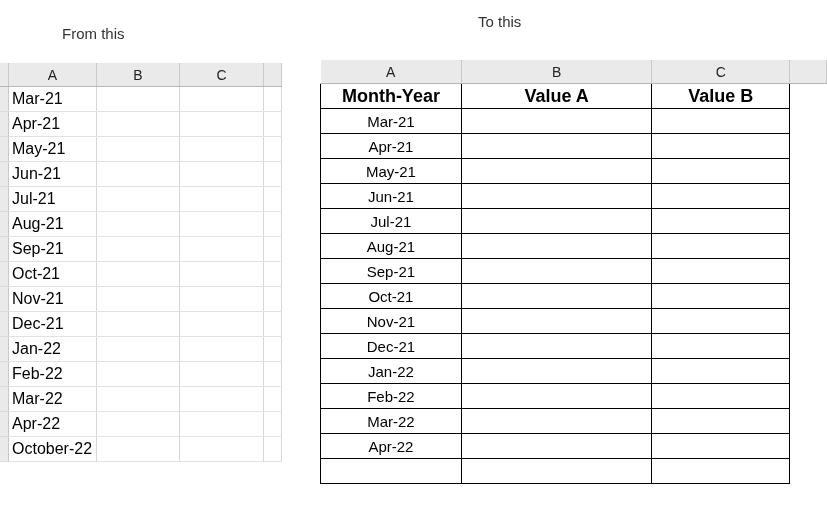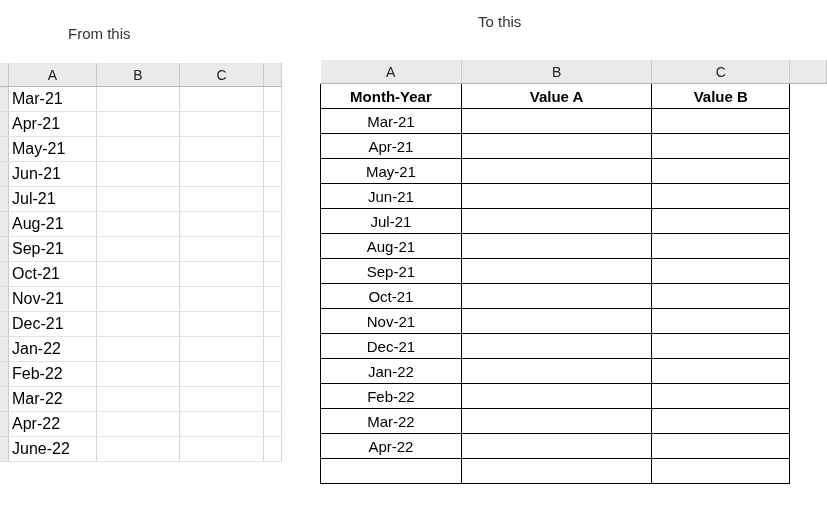--- a/index.html
+++ b/index.html
@@ -15,21 +15,21 @@
     color: #000000;
     overflow: hidden;
   }
 
   .caption {
     position: absolute;
     font-size: 15px;
     color: #333333;
     white-space: nowrap;
   }
-  #caption-from { left: 68px; top: 25px; }
+  #caption-from { left: 62px; top: 25px; }
   #caption-to   { left: 478px; top: 13px; }
 
   
   .sheet {
     position: absolute;
     border-collapse: collapse;
     table-layout: fixed;
   }
   .sheet td, .sheet th {
     padding: 0;
@@ -90,21 +90,21 @@
   #sheet-to td.cell {
     height: 24px;
     font-size: 15px;
     text-align: center;
     border-left: 1px solid #000000;
     border-right: 1px solid #000000;
     border-bottom: 1px solid #000000;
   }
   #sheet-to td.hdrcell {
     height: 24px;
-    font-size: 15px;
+    font-size: 18px;
     font-weight: bold;
     text-align: center;
     border: 1px solid #000000;
   }
   #sheet-to td.blank {
     height: 24px;
     border: none;
   }
   #sheet-to .w-a { width: 140px; }
   #sheet-to .w-b { width: 190px; }
@@ -220,21 +220,21 @@
     </tr>
     <tr>
       <td class="rowgut"></td>
       <td class="cell w-a">Apr-22</td>
       <td class="cell w-b"></td>
       <td class="cell w-c"></td>
       <td class="cell w-d"></td>
     </tr>
     <tr>
       <td class="rowgut"></td>
-      <td class="cell w-a">June-22</td>
+      <td class="cell w-a">October-22</td>
       <td class="cell w-b"></td>
       <td class="cell w-c"></td>
       <td class="cell w-d"></td>
     </tr>
   </tbody>
 </table>
 
 <table class="sheet" id="sheet-to">
   <tbody>
     <tr>

